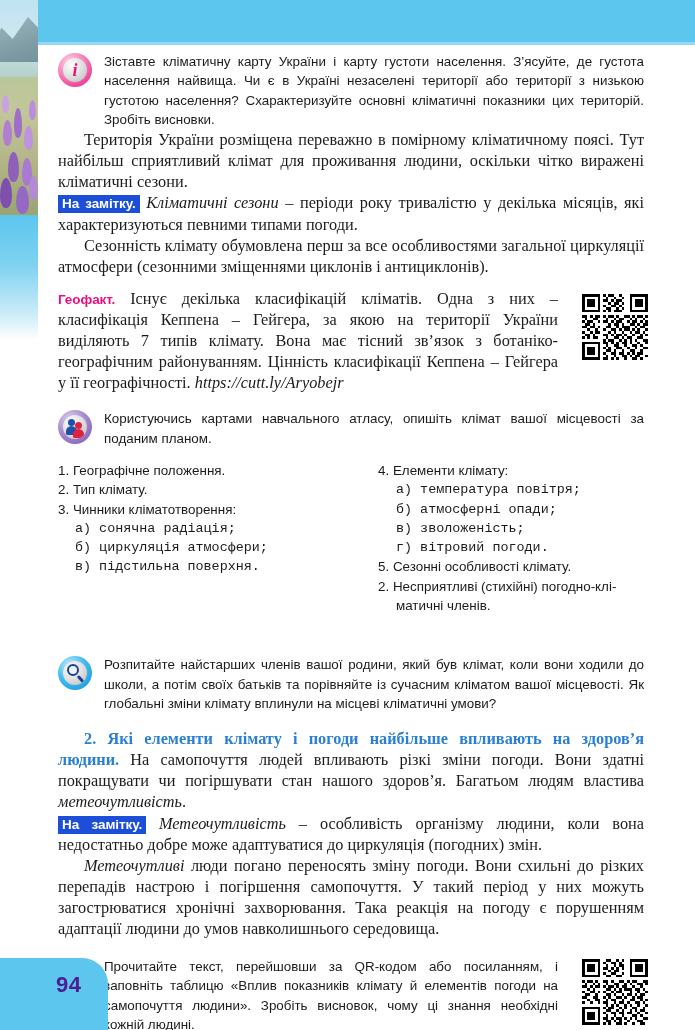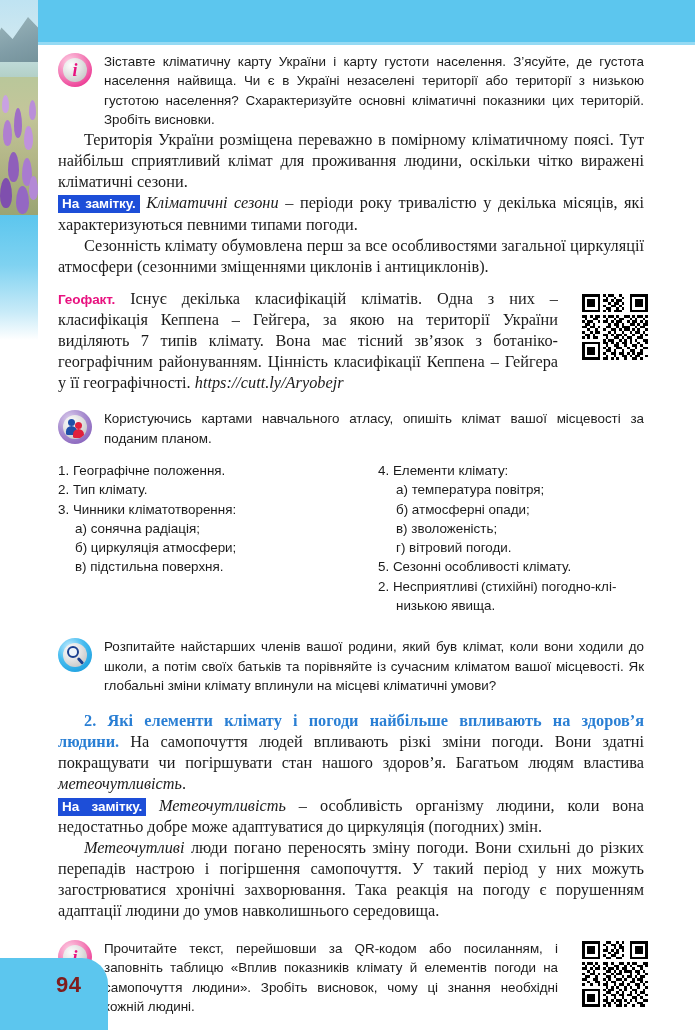--- a/index.html
+++ b/index.html
@@ -50,21 +50,21 @@
   }
 
   
   .page-tab {
     position: absolute; left: 0; bottom: 0; width: 108px; height: 72px;
     background: #5cc6ee; border-top-right-radius: 26px;
     font-family: "Liberation Sans", sans-serif;
   }
   .page-num {
     position: absolute; left: 56px; top: 14px;
-    font-size: 22px; font-weight: 700; color: #7f1d1d; letter-spacing:.5px;
+    font-size: 22px; font-weight: 700; color: #4c1d95; letter-spacing:.5px;
   }
 
   
   .content {
     position: absolute; left: 58px; top: 52px; width: 586px;
   }
 
   
   p.body {
     margin: 0 0 0 0;
@@ -129,21 +129,21 @@
               left:15.5px; top:13.5px; transform:rotate(-42deg); border-radius:2px; }
 
   
   .plan { display:flex; gap:18px; margin-top: 13px; }
   .plan .col { width: 50%; }
   .plan ul { list-style:none; margin:0; padding:0; }
   .plan li {
     font-family:"Liberation Sans", sans-serif;
     font-size: 13.4px; line-height: 1.44; color:#1b1b1b; white-space: pre-wrap;
   }
-  .plan li.sub { padding-left: 17px; }
+  .plan li.sub { padding-left: 17px; font-family: Liberation Mono, monospace; }
   .plan li.cont { padding-left: 30px; }
   .plan .col.right li { padding-left: 18px; }
   .plan .col.right li.sub { padding-left: 36px; }
   .plan .col.right li.cont { padding-left: 36px; }
 
   
   .qr { image-rendering: pixelated; display:block; }
   .qr-geofact { position:absolute; right:-4px; top:6px; }
   .qr-final   { position:absolute; right:-4px; top:2px; }
   .has-qr { position: relative; }
@@ -395,26 +395,26 @@
       </div>
       <div class="col right">
         <ul id="plan-right">
             <li>4. Елементи клімату:</li>
             <li class="sub">а) температура повітря;</li>
             <li class="sub">б) атмосферні опади;</li>
             <li class="sub">в) зволоженість;</li>
             <li class="sub">г) вітровий погоди.</li>
             <li>5. Сезонні особливості клімату.</li>
             <li>2. Несприятливі (стихійні) погодно-клі-</li>
-            <li class="cont">низькою явища.</li>
+            <li class="cont">матичні членів.</li>
           </ul>
       </div>
     </div>
 
-    <div class="iconbox" style="margin-top:22px;">
+    <div class="iconbox" style="margin-top:40px;">
       <div class="badge badge-search">
         <div class="inner">
           <span class="mg-ring"></span>
           <span class="mg-handle"></span>
         </div>
       </div>
       <div class="txt">Розпитайте найстарших членів вашої родини, який був клімат, коли вони ходили до школи, а потім своїх батьків та порівняйте із сучасним кліматом вашої місцевості. Як глобальні зміни клімату вплинули на місцеві кліматичні умови?</div>
     </div>
 
     <p class="body sp" style="margin-top:15px;">

